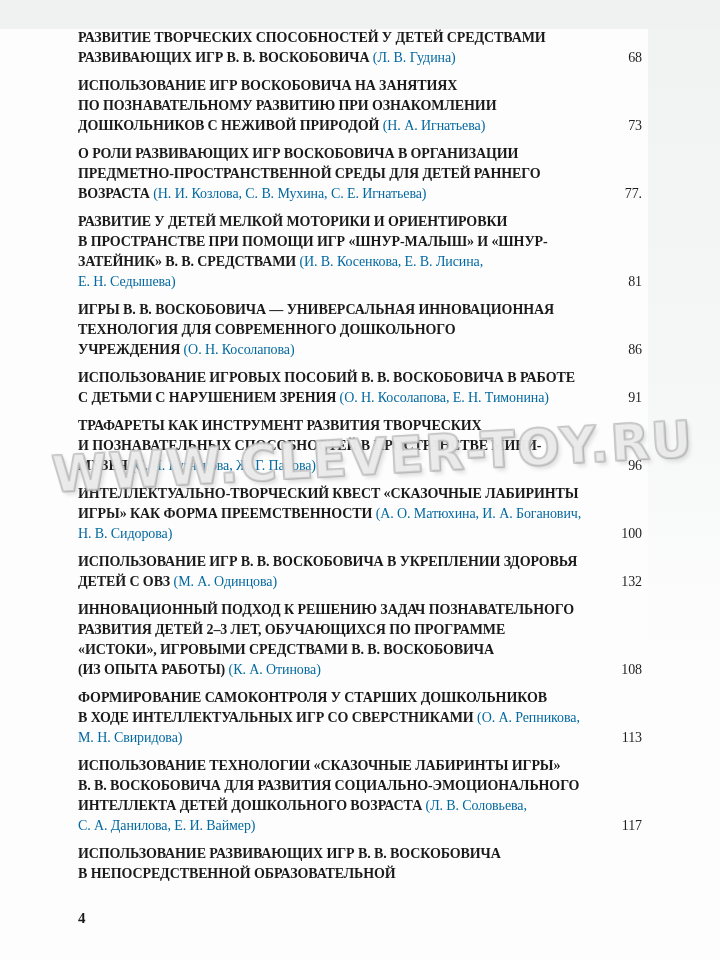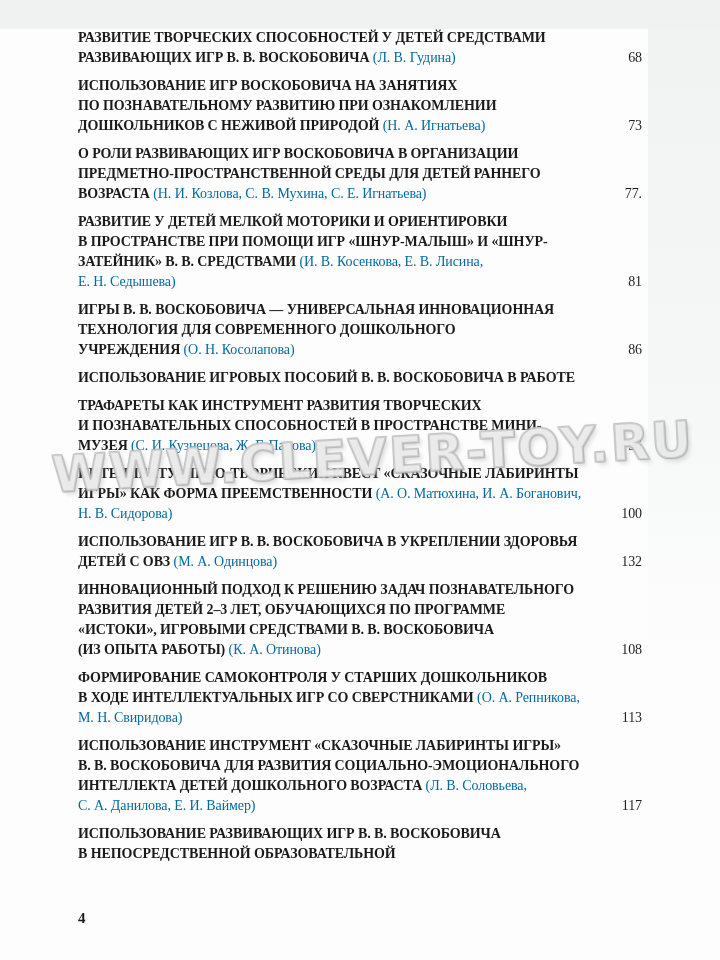--- a/index.html
+++ b/index.html
@@ -158,20 +158,26 @@
         <div class="line"><span class="b">ТЕХНОЛОГИЯ ДЛЯ СОВРЕМЕННОГО ДОШКОЛЬНОГО</span></div>
         <div class="line last">
           <span class="b">УЧРЕЖДЕНИЯ</span>
           <span class="r"> (О. Н. Косолапова) </span>
           <span class="dots"></span>
           <span class="pg">86</span>
         </div>
       </div>
       <div class="toc-entry">
         <div class="line"><span class="b">ИСПОЛЬЗОВАНИЕ ИГРОВЫХ ПОСОБИЙ В. В. ВОСКОБОВИЧА В РАБОТЕ</span></div>
+        <div class="line last">
+          <span class="b">С ДЕТЬМИ С НАРУШЕНИЕМ ЗРЕНИЯ</span>
+          <span class="r"> (О. Н. Косолапова, Е. Н. Тимонина)</span>
+          <span class="dots"></span>
+          <span class="pg">91</span>
+        </div>
       </div>
       <div class="toc-entry">
         <div class="line"><span class="b">ТРАФАРЕТЫ КАК ИНСТРУМЕНТ РАЗВИТИЯ ТВОРЧЕСКИХ</span></div>
         <div class="line"><span class="b">И ПОЗНАВАТЕЛЬНЫХ СПОСОБНОСТЕЙ В ПРОСТРАНСТВЕ МИНИ-</span></div>
         <div class="line last">
           <span class="b">МУЗЕЯ</span>
           <span class="r"> (С. И. Кузнецова, Ж. Г. Панова) </span>
           <span class="dots"></span>
           <span class="pg">96</span>
         </div>
@@ -208,21 +214,21 @@
       <div class="toc-entry">
         <div class="line"><span class="b">ФОРМИРОВАНИЕ САМОКОНТРОЛЯ У СТАРШИХ ДОШКОЛЬНИКОВ</span></div>
         <div class="line"><span class="b">В ХОДЕ ИНТЕЛЛЕКТУАЛЬНЫХ ИГР СО СВЕРСТНИКАМИ</span><span class="r"> (О. А. Репникова,</span></div>
         <div class="line last">
           <span class="r">М. Н. Свиридова)</span>
           <span class="dots"></span>
           <span class="pg">113</span>
         </div>
       </div>
       <div class="toc-entry">
-        <div class="line"><span class="b">ИСПОЛЬЗОВАНИЕ ИНСТРУМЕНТ «СКАЗОЧНЫЕ ЛАБИРИНТЫ ИГРЫ»</span></div>
+        <div class="line"><span class="b">ИСПОЛЬЗОВАНИЕ ТЕХНОЛОГИИ «СКАЗОЧНЫЕ ЛАБИРИНТЫ ИГРЫ»</span></div>
         <div class="line"><span class="b">В. В. ВОСКОБОВИЧА ДЛЯ РАЗВИТИЯ СОЦИАЛЬНО-ЭМОЦИОНАЛЬНОГО</span></div>
         <div class="line"><span class="b">ИНТЕЛЛЕКТА ДЕТЕЙ ДОШКОЛЬНОГО ВОЗРАСТА</span><span class="r"> (Л. В. Соловьева,</span></div>
         <div class="line last">
           <span class="r">С. А. Данилова, Е. И. Ваймер)</span>
           <span class="dots"></span>
           <span class="pg">117</span>
         </div>
       </div>
       <div class="toc-entry">
         <div class="line"><span class="b">ИСПОЛЬЗОВАНИЕ РАЗВИВАЮЩИХ ИГР В. В. ВОСКОБОВИЧА</span></div>

